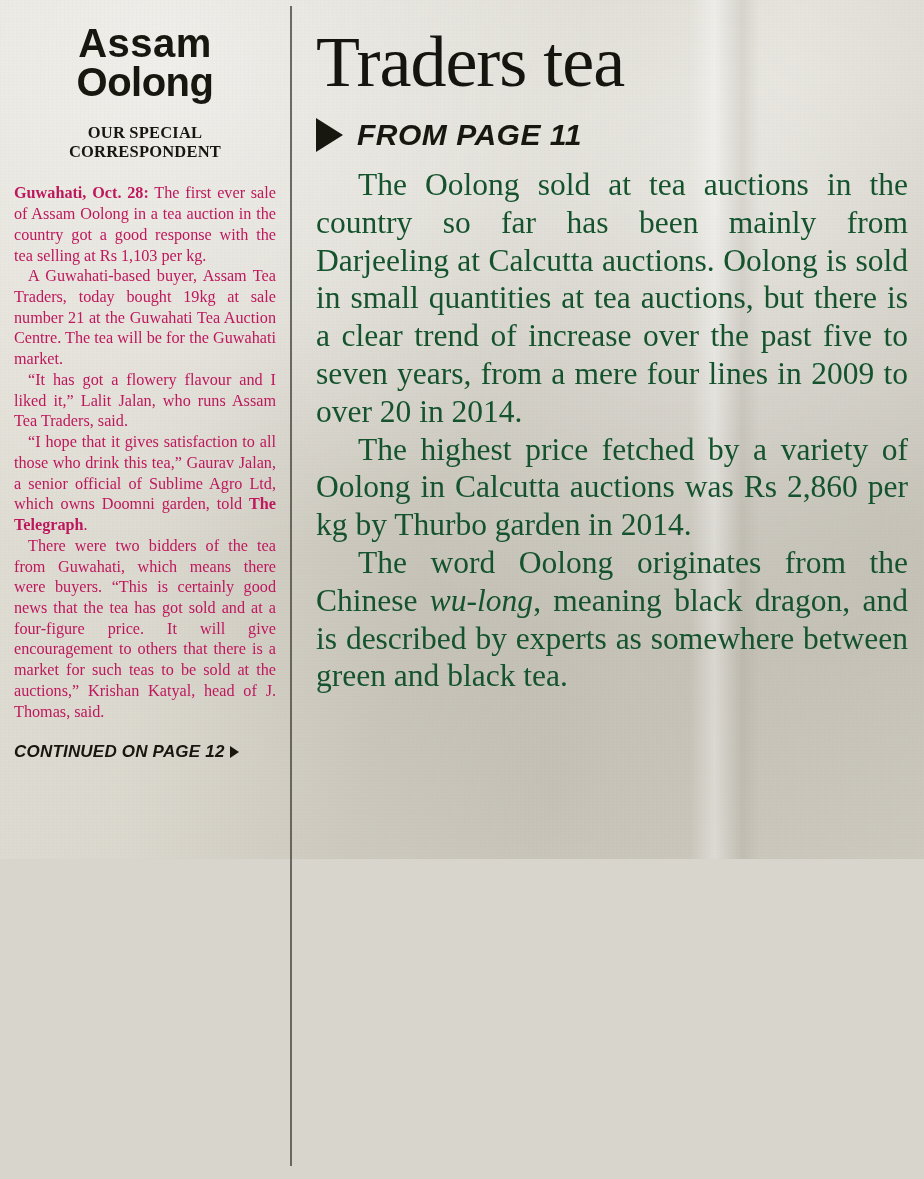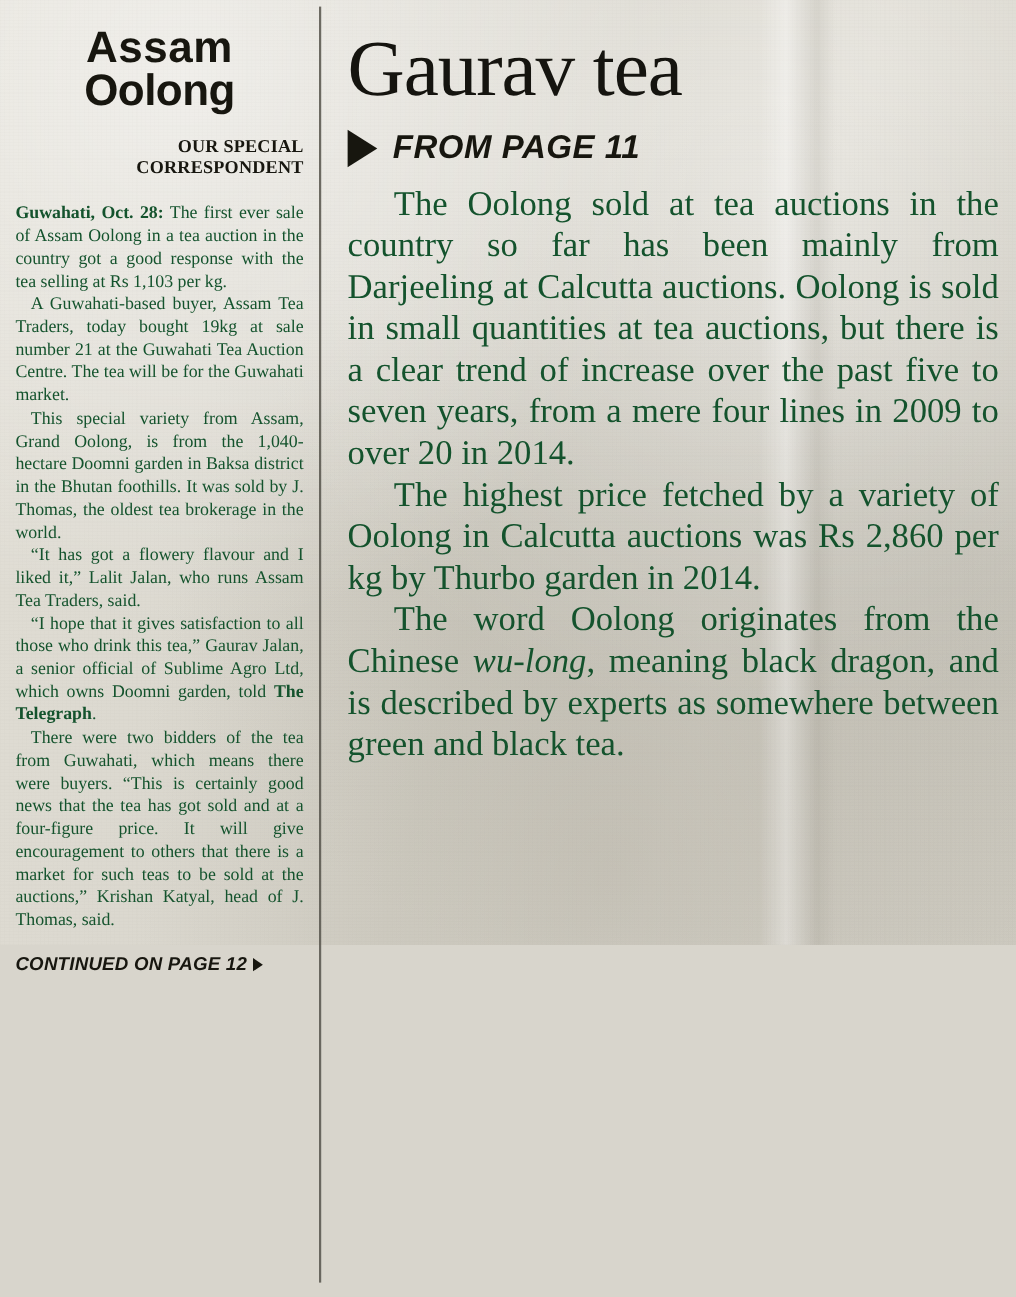--- a/index.html
+++ b/index.html
@@ -73,34 +73,34 @@
   .headline .l1 { display:block; letter-spacing: 0.5px; }
   .headline .l2 { display:block; }
   .headline .l3 { display:block; }
 
   .byline {
     font-family: "Liberation Serif", serif;
     font-weight: bold;
     font-size: 16.5px;
     line-height: 1.12;
     letter-spacing: 0.2px;
-    text-align: right;
+    text-align: center;
     margin-top: 22px;
     text-transform: uppercase;
     color: #17160f;
   }
 
   .body-left {
     margin-top: 22px;
     font-family: "Liberation Serif", serif;
     font-size: 16.2px;
     line-height: 1.28;
     text-align: justify;
     text-justify: inter-word;
-    color: #14532d;
+    color: #be185d;
     hyphens: manual;
   }
   .body-left p { margin: 0; text-indent: 14px; }
   .body-left p.first { text-indent: 0; }
   .body-left b { font-weight: bold; }
 
   .continued {
     margin-top: 20px;
     font-family: "Liberation Sans", sans-serif;
     font-weight: bold;
@@ -195,36 +195,35 @@
     </div>
 
     <div class="byline">
       <div>OUR SPECIAL</div>
       <div>CORRESPONDENT</div>
     </div>
 
     <div class="body-left">
       <p class="first"><b>Guwahati, Oct. 28:</b><span> The first ever sale of Assam Oolong in a tea auction in the country got a good response with the tea selling at Rs 1,103 per kg.</span></p>
       <p>A Guwahati-based buyer, Assam Tea Traders, today bought 19kg at sale number 21 at the Guwahati Tea Auction Centre. The tea will be for the Guwahati market.</p>
-      <p>This special variety from Assam, Grand Oolong, is from the 1,040-hectare Doomni garden in Baksa district in the Bhutan foothills. It was sold by J. Thomas, the oldest tea brokerage in the world.</p>
       <p>“It has got a flowery flavour and I liked it,” Lalit Jalan, who runs Assam Tea Traders, said.</p>
       <p><span>“I hope that it gives satisfaction to all those who drink this tea,” Gaurav Jalan, a senior official of Sublime Agro Ltd, which owns Doomni garden, told </span><b>The Telegraph</b><span>.</span></p>
       <p>There were two bidders of the tea from Guwahati, which means there were buyers. “This is certainly good news that the tea has got sold and at a four-figure price. It will give encouragement to others that there is a market for such teas to be sold at the auctions,” Krishan Katyal, head of J. Thomas, said.</p>
     </div>
 
     <div class="continued">
       <span>CONTINUED ON PAGE 12</span>
       <span class="tri-right"></span>
     </div>
   </div>
 
   <div class="rule"></div>
 
   <div class="col-right">
-    <h1 class="kicker-title">Gaurav tea</h1>
+    <h1 class="kicker-title">Traders tea</h1>
 
     <div class="from-page">
       <span class="tri"></span>
       <span class="txt">FROM PAGE 11</span>
     </div>
 
     <div class="body-right">
       <p>The Oolong sold at tea auctions in the country so far has been mainly from Darjeeling at Calcutta auctions. Oolong is sold in small quantities at tea auctions, but there is a clear trend of increase over the past five to seven years, from a mere four lines in 2009 to over 20 in 2014.</p>
       <p>The highest price fetched by a variety of Oolong in Calcutta auctions was Rs 2,860 per kg by Thurbo garden in 2014.</p>
       <p><span>The word Oolong originates from the Chinese </span><i>wu-long</i><span>, meaning black dragon, and is described by experts as somewhere between green and black tea.</span></p>

